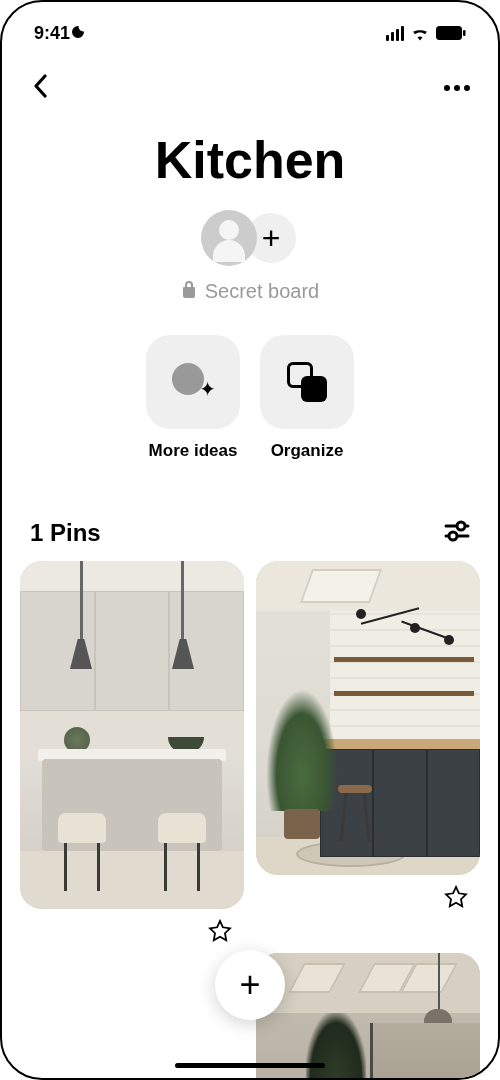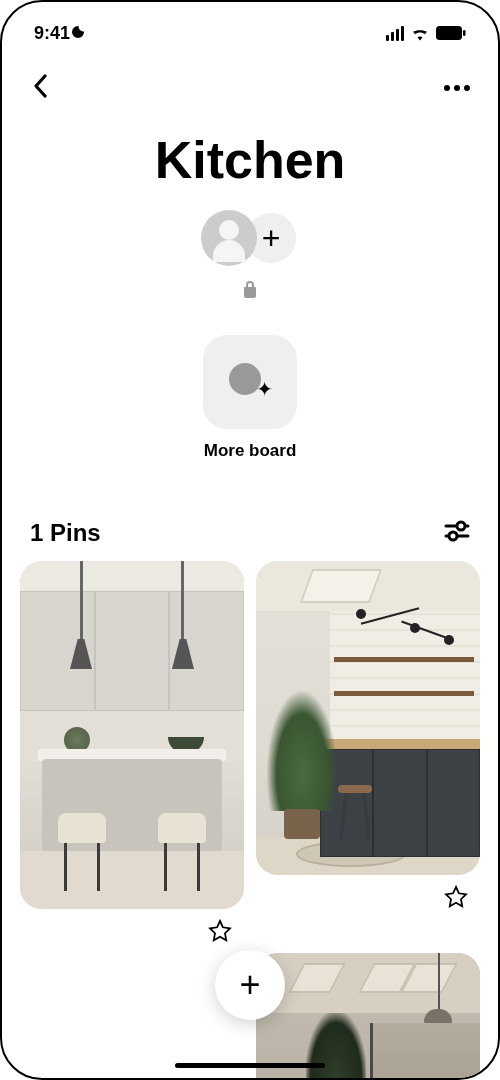--- a/index.html
+++ b/index.html
@@ -282,31 +282,41 @@
     <span>+</span>
   </div>
 </div>
 
 <div class="secret-row">
   <span>
     <svg width="16" height="18" viewBox="0 0 16 18">
         <path fill="#9a9a9a" d="M12 7V5a4 4 0 0 0-8 0v2H3a1 1 0 0 0-1 1v8a2 2 0 0 0 2 2h8a2 2 0 0 0 2-2V8a1 1 0 0 0-1-1h-1zM6 5a2 2 0 1 1 4 0v2H6V5z"></path>
       </svg>
   </span>
+  <span>Secret board</span>
 </div>
 
 <div class="actions-row">
   <div class="action-item">
     <div class="action-tile">
       <div class="ideas-icon">
         <div class="ideas-ball"></div>
         <span class="ideas-star">✦</span>
       </div>
     </div>
-    <span class="action-label">More board</span>
+    <span class="action-label">More ideas</span>
+  </div>
+  <div class="action-item">
+    <div class="action-tile">
+      <div class="organize-icon">
+        <div class="org-back"></div>
+          <div class="org-front"></div>
+      </div>
+    </div>
+    <span class="action-label">Organize</span>
   </div>
 </div>
 
 <div class="pins-header">
   <span class="pins-count">1 Pins</span>
   <div class="filter-icon">
     <svg width="26" height="22" viewBox="0 0 26 22">
       <line x1="2" y1="6" x2="24" y2="6" stroke="#000" stroke-width="3" stroke-linecap="round"></line>
       <circle cx="17" cy="6" r="4" fill="#fff" stroke="#000" stroke-width="3"></circle>
       <line x1="2" y1="16" x2="24" y2="16" stroke="#000" stroke-width="3" stroke-linecap="round"></line>

